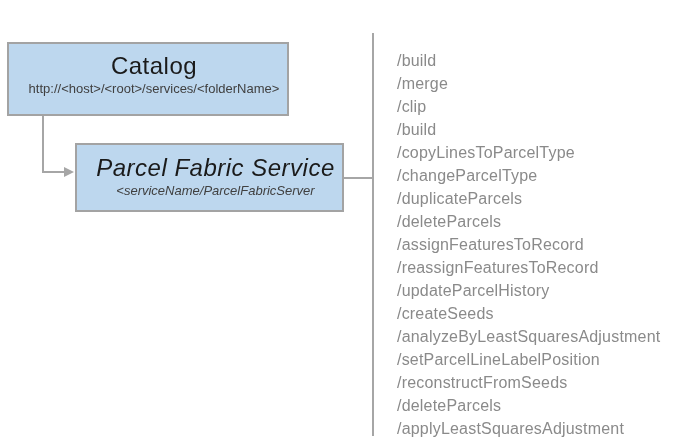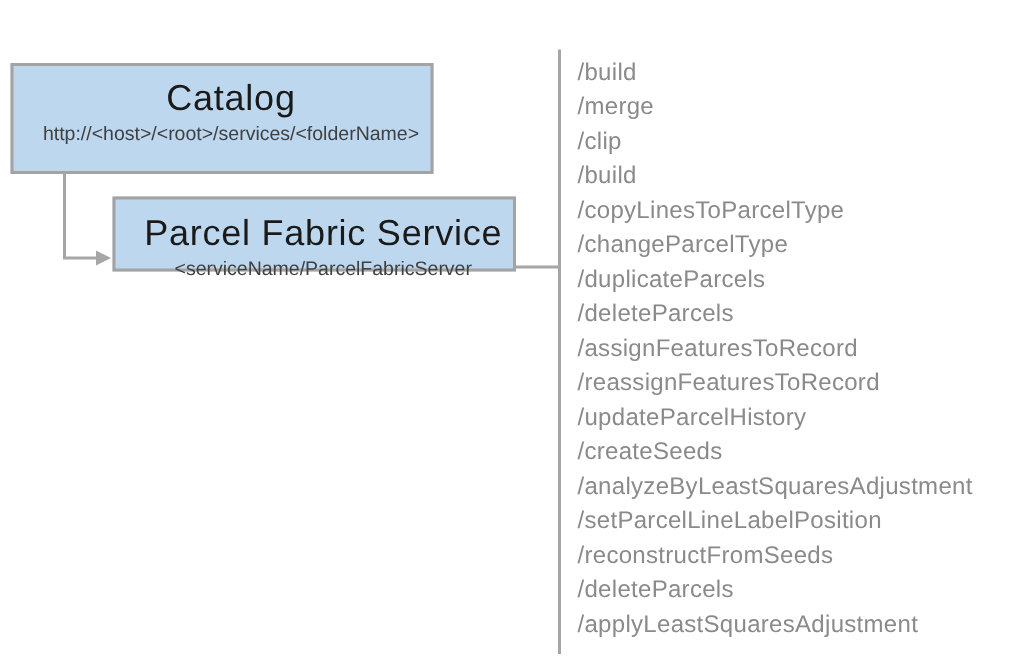--- a/index.html
+++ b/index.html
@@ -25,24 +25,25 @@
   }
   .catalog-box {
     left: 7px;
     top: 42px;
     width: 282px;
     height: 74px;
     padding-top: 8px;
   }
   .service-box {
     left: 75px;
-    top: 131px;
+    top: 143px;
     width: 269px;
-    height: 50px;
+    height: 69px;
     padding-top: 9px;
+    font-style: italic;
   }
   .box-title {
     font-size: 24px;
     line-height: 28px;
     color: #1a1a1a;
     letter-spacing: 0.5px;
   }
   .box-subtitle {
     font-size: 13px;
     line-height: 18px;
@@ -83,21 +84,21 @@
   .divider {
     left: 372px;
     top: 33px;
     width: 2px;
     height: 403px;
   }
   .endpoints {
     position: absolute;
     left: 381px;
     top: 33px;
-    margin: 4px;
+    margin: 16px;
     padding: 0;
     list-style: none;
     font-size: 16px;
     line-height: 23px;
     color: #8a8a8a;
     letter-spacing: 0.2px;
   }
 </style>
 </head>
 <body>

